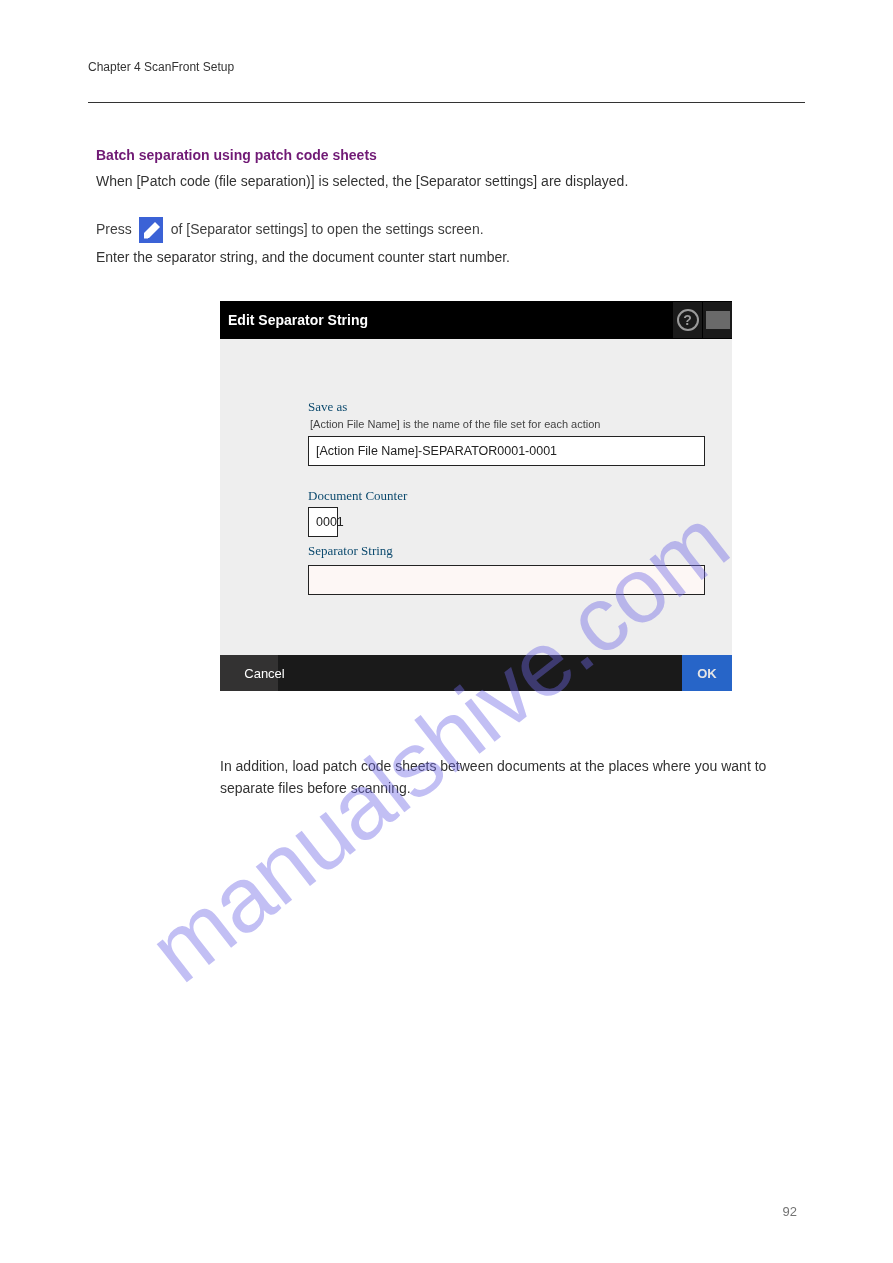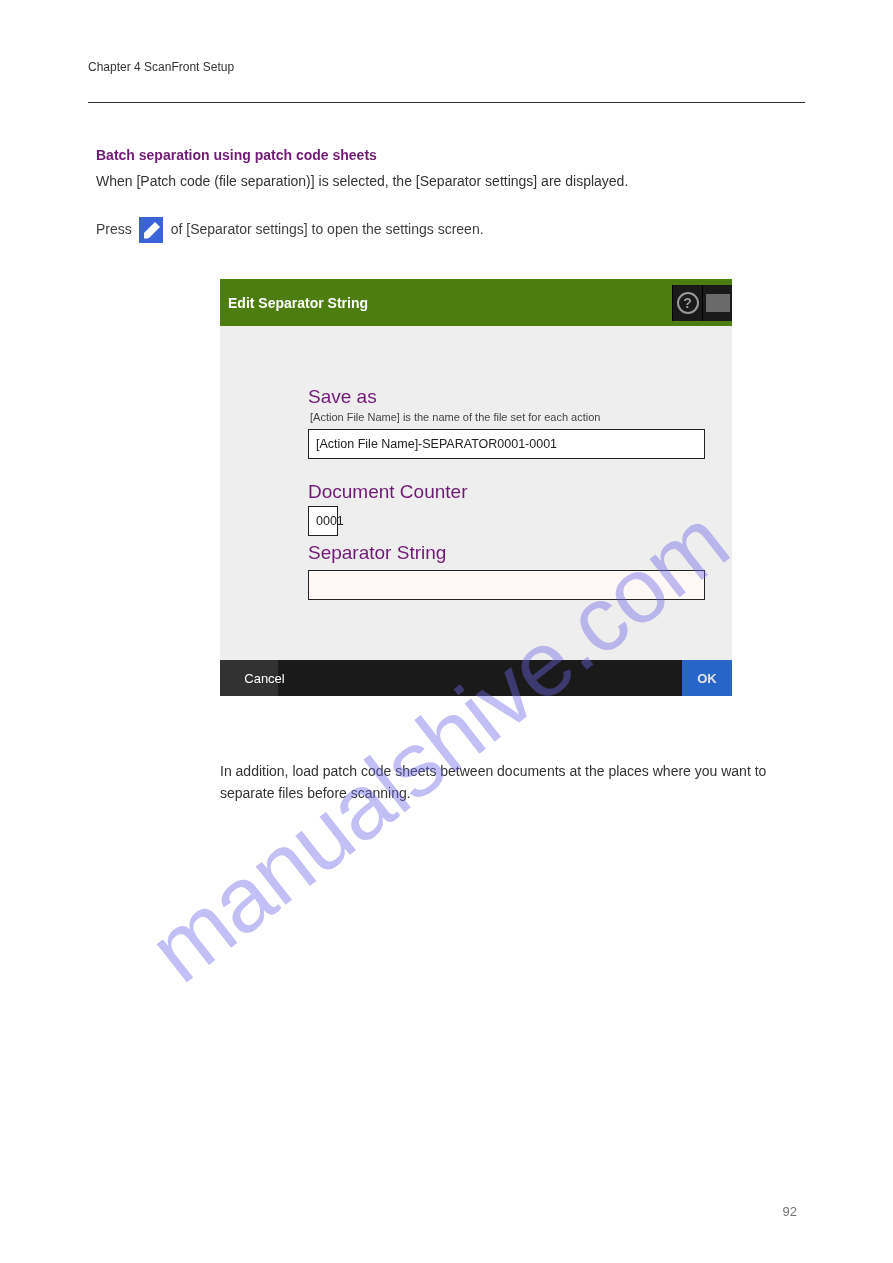--- a/index.html
+++ b/index.html
@@ -60,23 +60,23 @@
     margin-bottom: 6px;
   }
 
   .dialog-wrap {
     margin: 36px 0 0 132px;
     width: 512px;
     position: relative;
     box-shadow: 0 0 0 rgba(0,0,0,0);
   }
   .dialog-titlebar {
-    background: #4d7c0f;
+    background: #000000;
     color: #fff;
-    height: 47px;
+    height: 38px;
     display: flex;
     align-items: center;
     padding-left: 8px;
     font-size: 14px;
     font-weight: 600;
   }
   .dialog-titlebar .spacer { flex: 1; }
   .help-btn, .kb-btn {
     width: 30px;
     height: 36px;
@@ -99,23 +99,24 @@
   }
   .kb-svg { width: 24px; height: 18px; }
   .kb-svg rect { fill: #6a6a6a; }
 
   .dialog-body {
     background: #eeeeee;
     padding: 60px 88px 60px 88px;
     min-height: 310px;
   }
   .dlg-label {
-    font-size: 19px;
-    color: #701a75;
+    font-size: 13px;
+    color: #0c4a6e;
     margin-bottom: 3px;
+    font-family: Liberation Serif, serif;
   }
   .dlg-sublabel {
     font-size: 11px;
     color: #444;
     margin-bottom: 6px;
     padding-left: 2px;
   }
   .dlg-input {
     width: 397px;
     height: 30px;
@@ -222,20 +223,21 @@
     <span class="inline-txt">Press</span>
     <span class="edit-icon">
       <svg viewBox="0 0 24 26">
         <polygon points="5,21 5,16 16,5 21,10 10,21" fill="#fff"></polygon>
         <rect x="5" y="20" width="4" height="1.5" fill="#fff"></rect>
       </svg>
     </span>
     <span class="inline-txt"> of [Separator settings] to open the settings screen.</span>
   </div>
 
+  <div class="note">Enter the separator string, and the document counter start number.</div>
 
   <div class="dialog-wrap">
     <div class="dialog-titlebar">
       <span>Edit Separator String</span>
       <span class="spacer"></span>
       <div class="help-btn">
         <div class="help-circle">?</div>
       </div>
       <div class="kb-btn">
         <svg class="kb-svg" viewBox="0 0 24 18">

